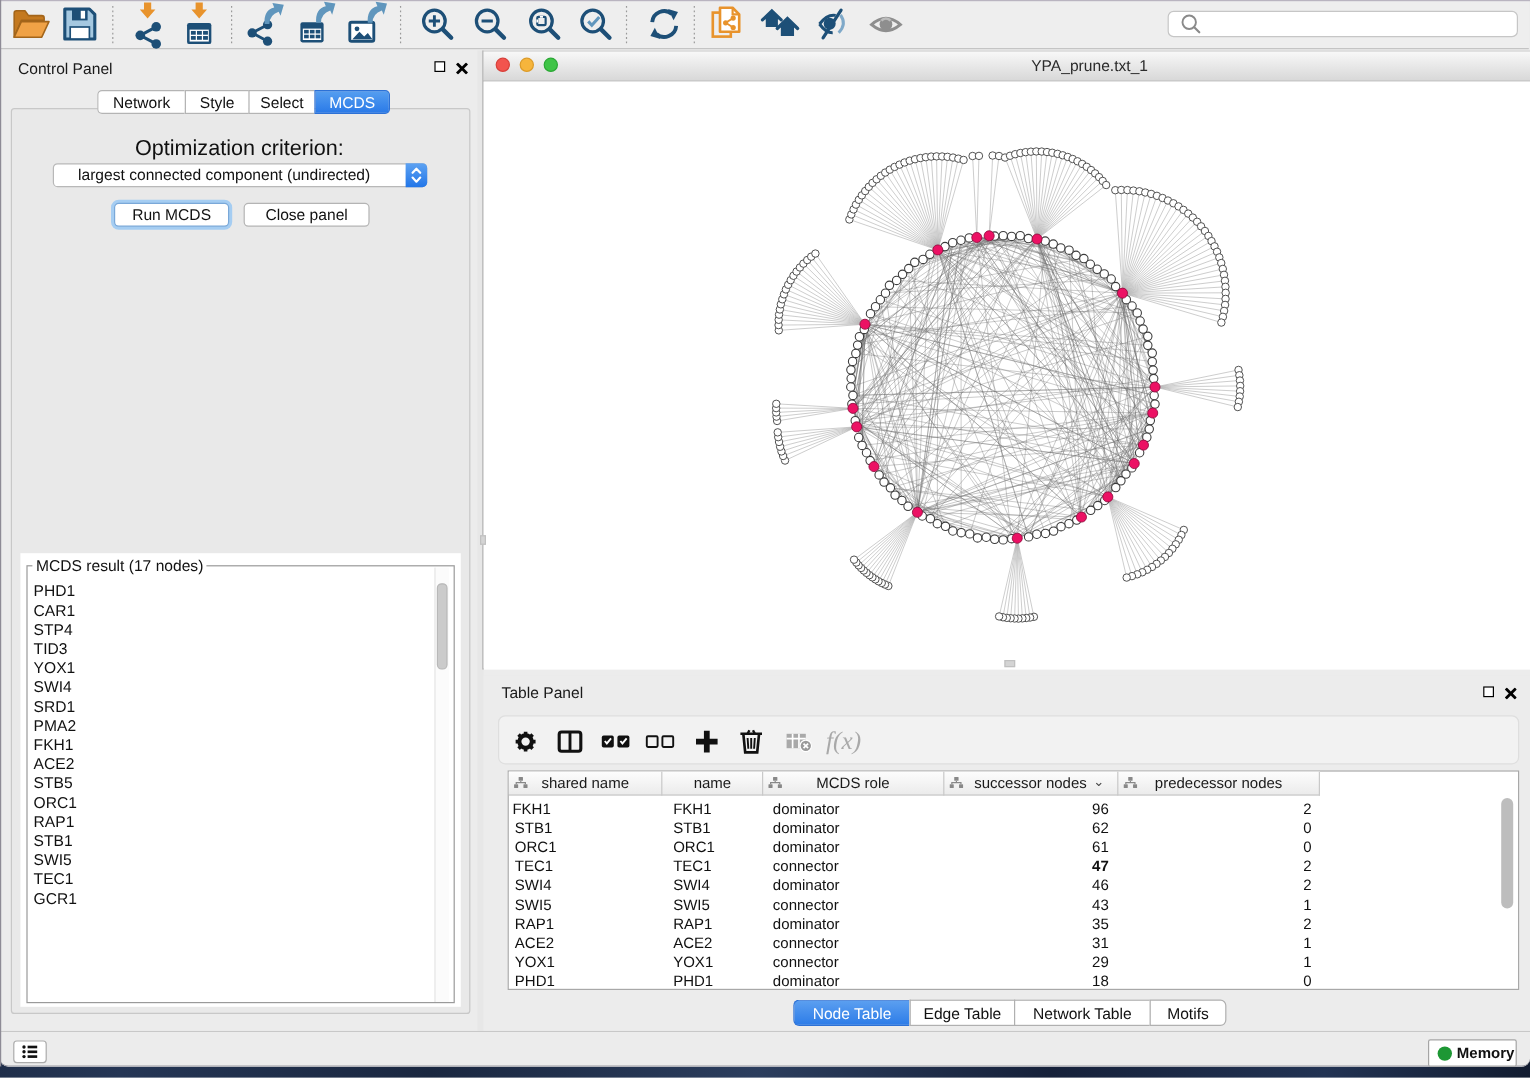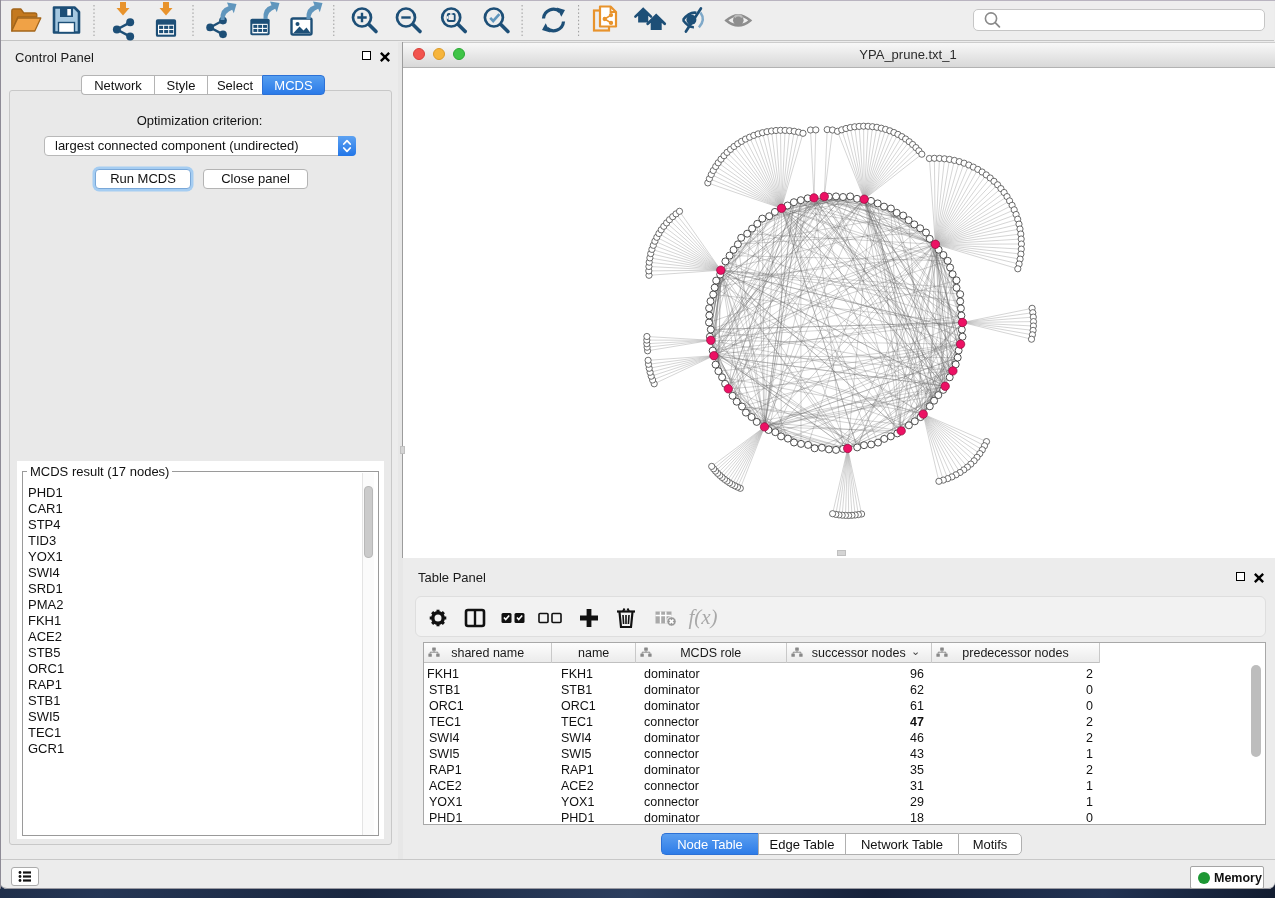--- a/index.html
+++ b/index.html
@@ -15,22 +15,22 @@
 
 #cpanel { position:absolute; left:1px; top:42px; width:397px; height:817px; background:#ececec; }
 #cpanel .title { position:absolute; left:14px; top:8px; font-size:13px; color:#1a1a1a; }
 .float-ic { width:9px; height:9px; border:1.5px solid #000; background:#fff; display:inline-block; }
 #cptabs { position:absolute; left:80px; top:33px; height:20px; z-index:3; display:flex; }
 .seg { height:20px; font-size:13px; color:#111; background:#fff; border:1px solid #b4b4b4; border-right:none; display:flex; align-items:center; justify-content:center; }
 .seg.first { border-radius:4px 0 0 4px; }
 .seg.last  { border-radius:0 4px 4px 0; border-right:1px solid #2c71d6; }
 .seg.sel { background:linear-gradient(#559ef0,#2a7ae8); color:#fff; border-color:#2c71d6; }
 #cpcontent { position:absolute; left:8px; top:48px; width:383px; height:755px; background:#e9e9e9; border:1px solid #c8c8c8; border-radius:3px; }
-#optlabel { position:absolute; left:0; top:30px; width:100%; text-align:center; font-size:13px; color:#111; }
-#combo { position:absolute; left:43px; top:94px; width:312px; height:20px; background:#fff; border:1px solid #b8b8b8; border-radius:4px; font-size:13px; color:#111; line-height:18px; padding-left:10px; }
+#optlabel { position:absolute; left:0; top:30px; width:100%; text-align:center; font-size:18px; color:#111; }
+#combo { position:absolute; left:43px; top:94px; width:312px; height:20px; background:#fff; border:1px solid #b8b8b8; border-radius:4px; font-size:13px; color:#111; line-height:18px; padding-left:20px; }
 #combo .step { position:absolute; right:-1px; top:-1px; width:18px; height:20px; background:linear-gradient(#5da2f2,#2276e8); border-radius:0 4px 4px 0; }
 .btn { position:absolute; height:20px; background:#fff; border:1px solid #b4b4b4; border-radius:4px; font-size:13px; color:#111; text-align:center; line-height:18px; }
 #runbtn { left:94px; top:127px; width:96px; box-shadow:0 0 0 2.5px #a5cdf2; border-color:#7aa8d8; }
 #closebtn { left:202px; top:127px; width:105px; }
 #resultpanel { position:absolute; left:16px; top:419px; width:367px; height:378px; background:#fff; }
 #fieldset { position:absolute; left:5px; top:10px; width:357px; height:365px; border:1px solid #9a9a9a; }
 #fieldlabel { position:absolute; left:4px; top:-8px; background:#fff; padding:0 3px; font-size:13px; color:#111; }
 #mlist { position:absolute; left:5px; top:13px; font-size:13px; color:#111; line-height:16px; }
 #mscroll { position:absolute; left:339px; top:1px; width:12px; height:362px; background:#fbfbfb; border-left:1px solid #e4e4e4; }
 #mthumb { position:absolute; left:1px; top:13px; width:9px; height:72px; background:#cbcbcb; border-radius:4px; border:1px solid #b8b8b8; }

